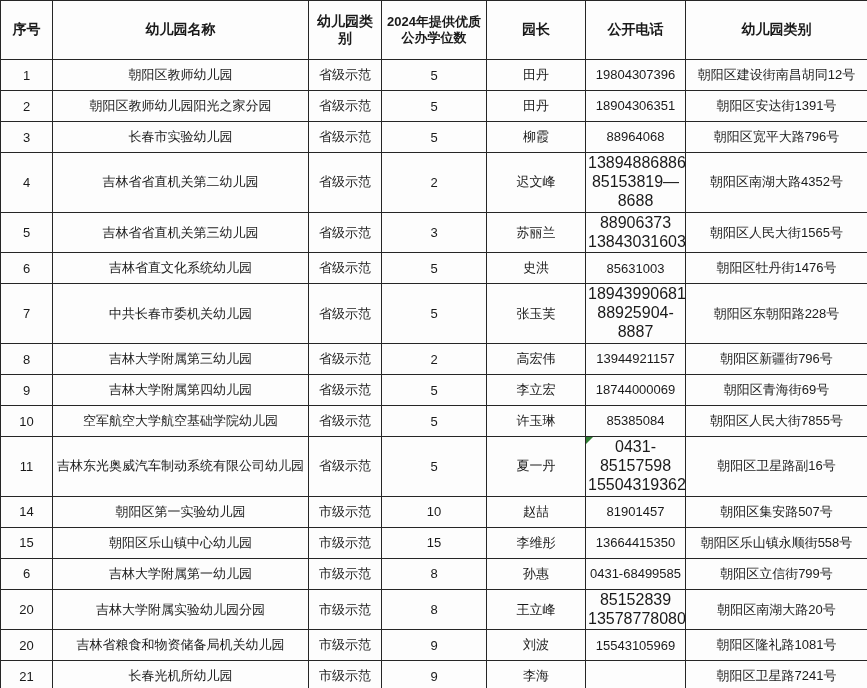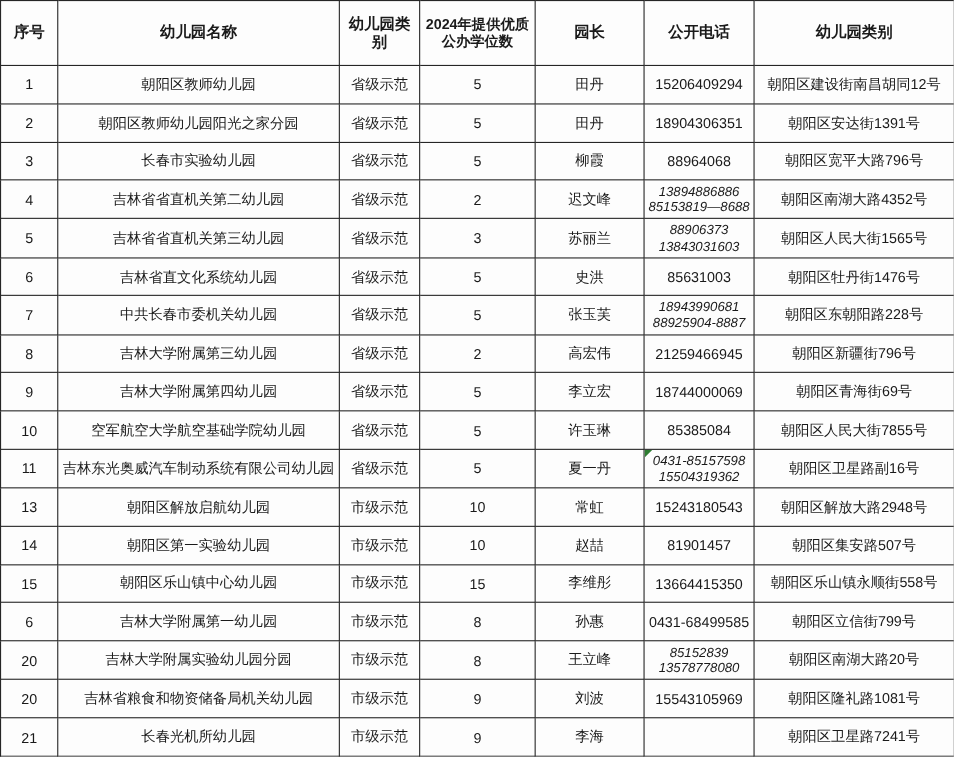--- a/index.html
+++ b/index.html
@@ -40,22 +40,21 @@
     white-space: nowrap;
   }
   td.phone-cell {
     position: relative;
     white-space: normal;
   }
   td.phone-cell div {
     line-height: 1.18;
   }
   td.phone-cell.two-line {
-    font-size: 12px;
-    font-style: italic;
+    font-size: 16px;
   }
   .corner-marker {
     position: absolute;
     top: 0;
     left: 0;
     width: 0;
     height: 0;
     border-top: 7px solid #2e7d32;
     border-right: 7px solid transparent;
   }
@@ -85,21 +84,21 @@
     </tr>
   </thead>
   <tbody>
       <tr>
         <td>1</td>
         <td>朝阳区教师幼儿园</td>
         <td>省级示范</td>
         <td>5</td>
         <td>田丹</td>
         <td class="phone-cell">
-          <div>15206409294</div>
+          <div>19804307396</div>
         </td>
         <td>朝阳区建设街南昌胡同12号</td>
       </tr>
       <tr>
         <td>2</td>
         <td>朝阳区教师幼儿园阳光之家分园</td>
         <td>省级示范</td>
         <td>5</td>
         <td>田丹</td>
         <td class="phone-cell">
@@ -165,21 +164,21 @@
         </td>
         <td>朝阳区东朝阳路228号</td>
       </tr>
       <tr>
         <td>8</td>
         <td>吉林大学附属第三幼儿园</td>
         <td>省级示范</td>
         <td>2</td>
         <td>高宏伟</td>
         <td class="phone-cell">
-          <div>21259466945</div>
+          <div>13944921157</div>
         </td>
         <td>朝阳区新疆街796号</td>
       </tr>
       <tr>
         <td>9</td>
         <td>吉林大学附属第四幼儿园</td>
         <td>省级示范</td>
         <td>5</td>
         <td>李立宏</td>
         <td class="phone-cell">
@@ -203,31 +202,20 @@
         <td>吉林东光奥威汽车制动系统有限公司幼儿园</td>
         <td>省级示范</td>
         <td>5</td>
         <td>夏一丹</td>
         <td class="phone-cell two-line">
           <span class="corner-marker"></span>
           <div>0431-85157598</div>
           <div>15504319362</div>
         </td>
         <td>朝阳区卫星路副16号</td>
-      </tr>
-      <tr>
-        <td>13</td>
-        <td>朝阳区解放启航幼儿园</td>
-        <td>市级示范</td>
-        <td>10</td>
-        <td>常虹</td>
-        <td class="phone-cell">
-          <div>15243180543</div>
-        </td>
-        <td>朝阳区解放大路2948号</td>
       </tr>
       <tr>
         <td>14</td>
         <td>朝阳区第一实验幼儿园</td>
         <td>市级示范</td>
         <td>10</td>
         <td>赵喆</td>
         <td class="phone-cell">
           <div>81901457</div>
         </td>

